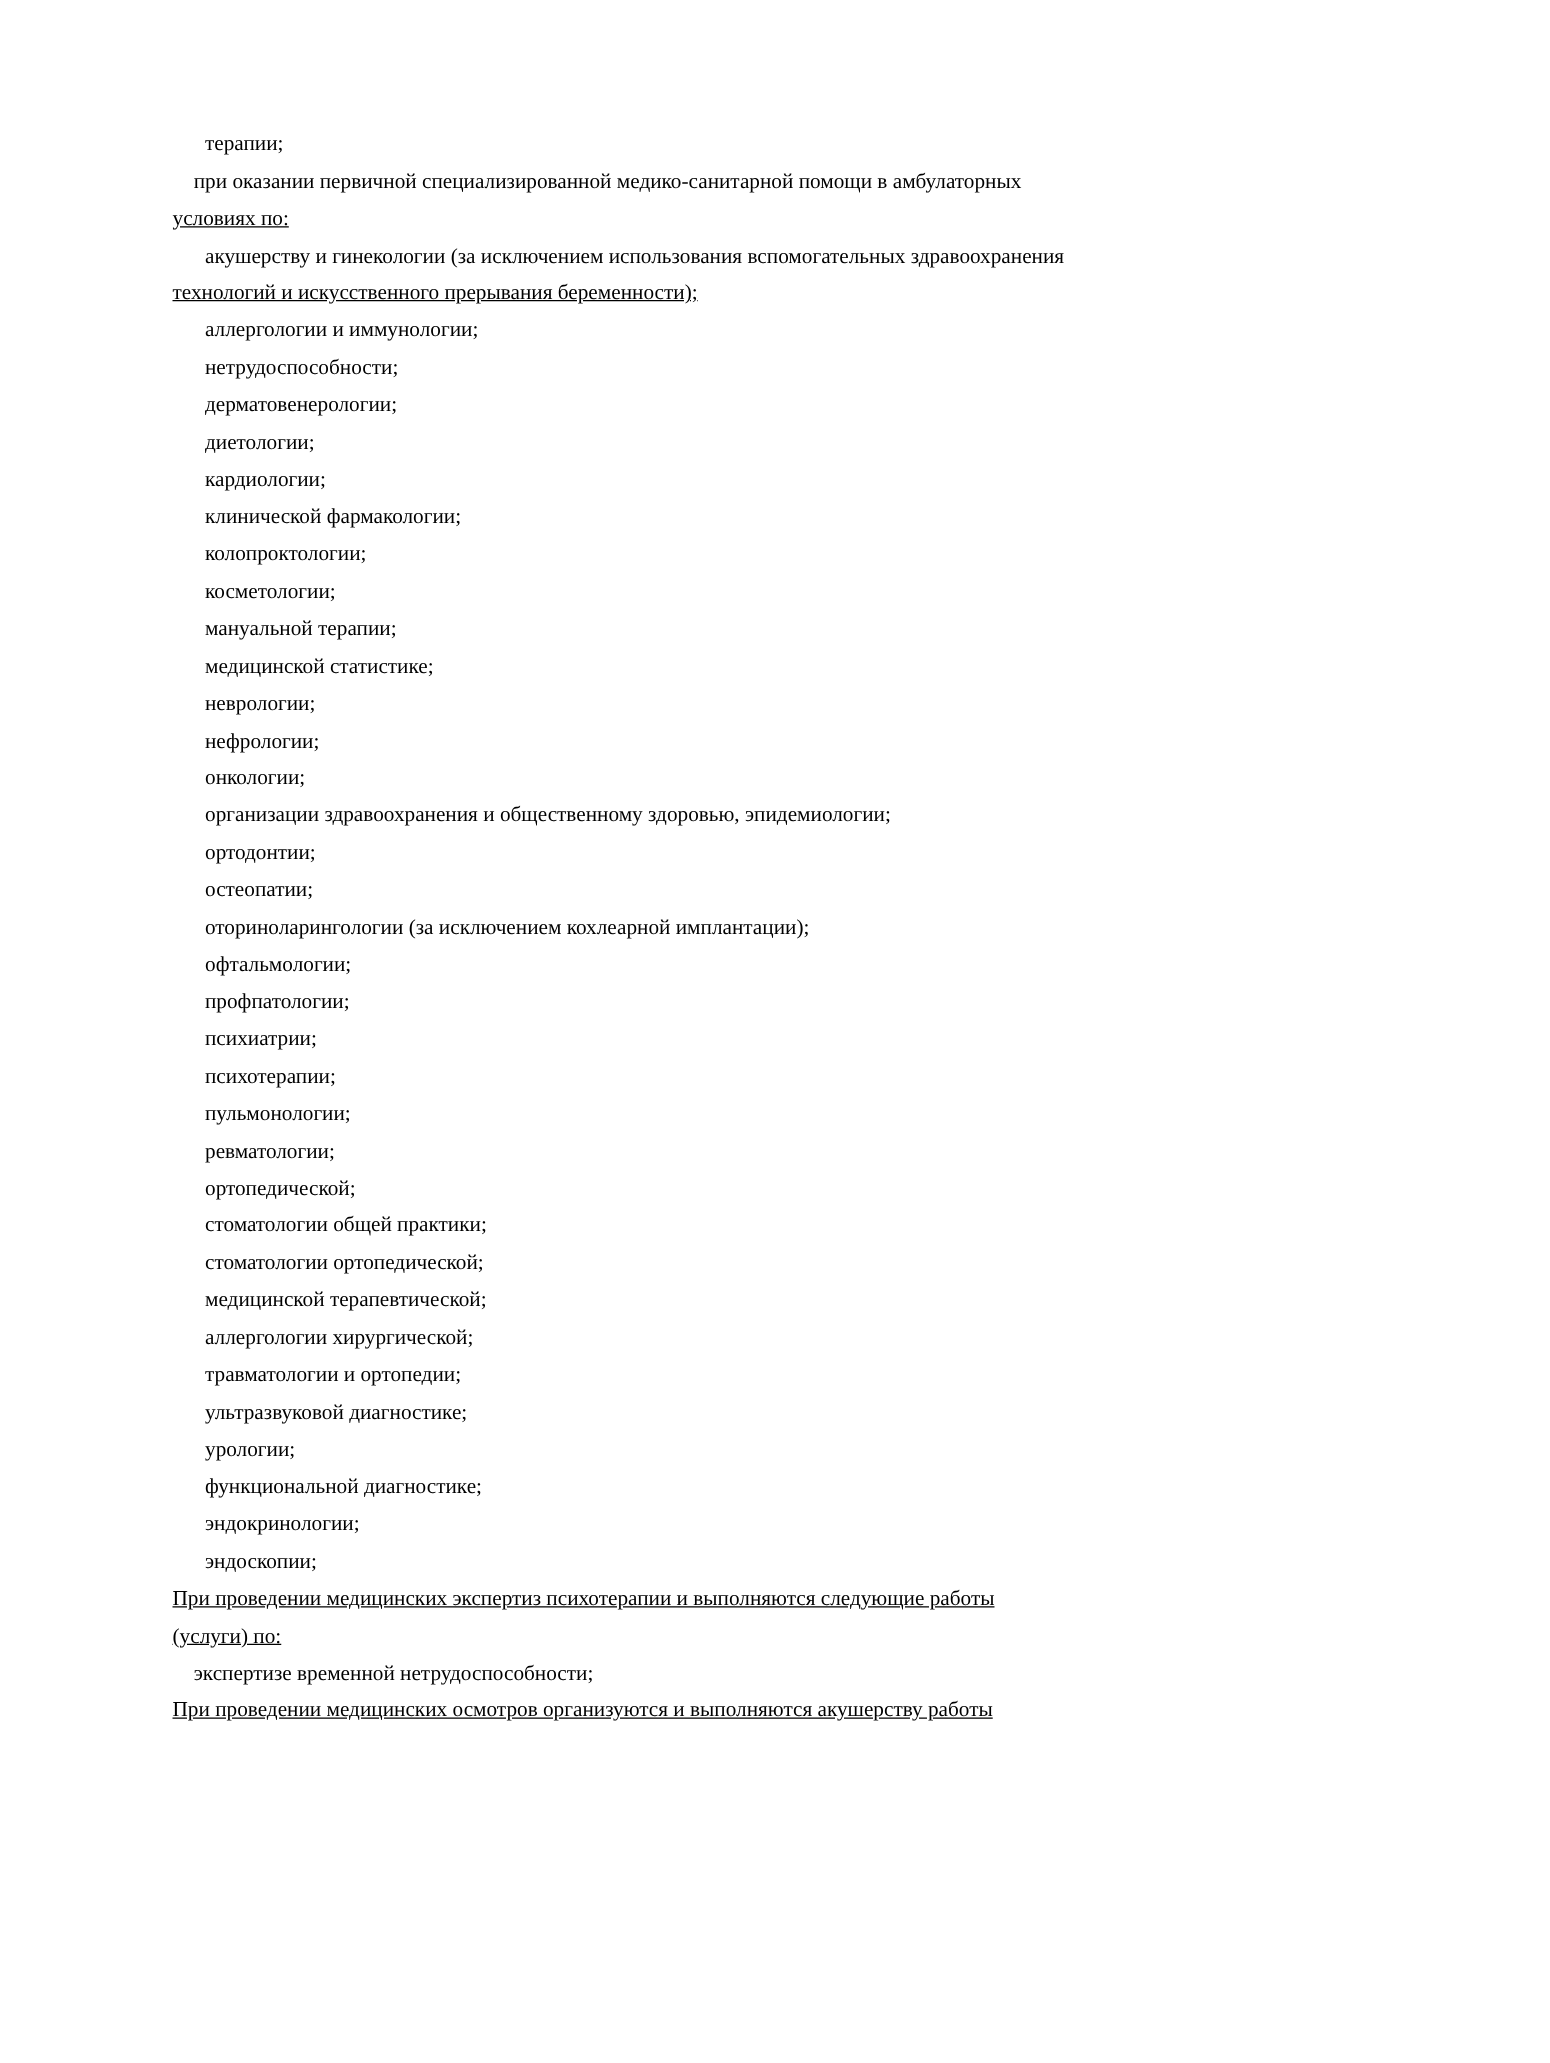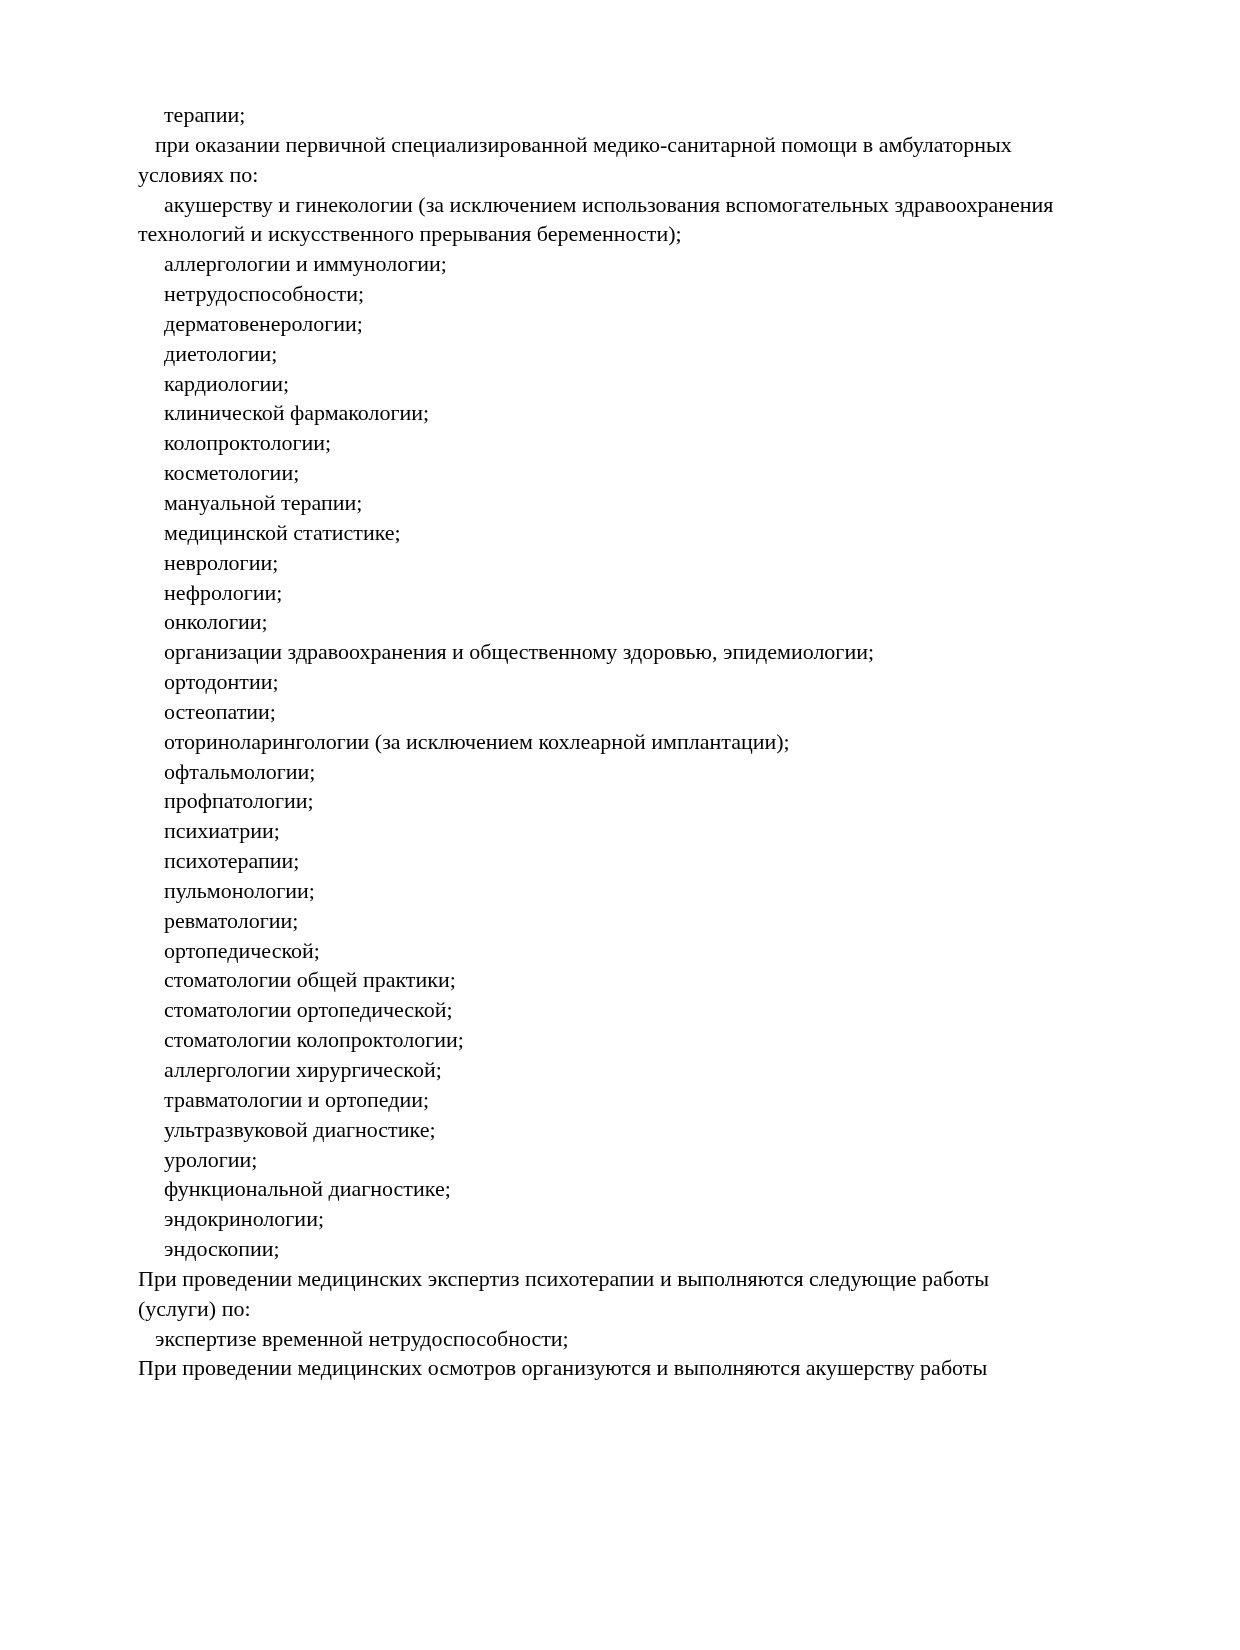--- a/index.html
+++ b/index.html
@@ -15,29 +15,29 @@
     width: 1240px;
     height: 1650px;
     background: var(--page-bg);
     overflow: hidden;
   }
   .page {
     width: 1240px;
     height: 1253px;
     padding: 100px 40px 0 138px;
     font-family: "Liberation Serif", "DejaVu Serif", serif;
-    font-size: 22px;
+    font-size: 17px;
     line-height: 29.85px;
     color: var(--text-color);
   }
   .line {
     white-space: pre;
     min-height: 29.85px;
   }
-  .indent-none { padding-left: 0; }
+  .indent-none { padding-left: 0; text-decoration: underline; }
   .indent-para { padding-left: 17px; }
   .indent-list { padding-left: 26px; }
 </style>
 </head>
 <body>
 
 <div class="page">
   <div id="text-block">
       <div class="line indent-list">терапии;</div>
       <div class="line indent-para">при оказании первичной специализированной медико-санитарной помощи в амбулаторных</div>
@@ -63,21 +63,21 @@
       <div class="line indent-list">оториноларингологии (за исключением кохлеарной имплантации);</div>
       <div class="line indent-list">офтальмологии;</div>
       <div class="line indent-list">профпатологии;</div>
       <div class="line indent-list">психиатрии;</div>
       <div class="line indent-list">психотерапии;</div>
       <div class="line indent-list">пульмонологии;</div>
       <div class="line indent-list">ревматологии;</div>
       <div class="line indent-list">ортопедической;</div>
       <div class="line indent-list">стоматологии общей практики;</div>
       <div class="line indent-list">стоматологии ортопедической;</div>
-      <div class="line indent-list">стоматологии колопроктологии;</div>
+      <div class="line indent-list">медицинской терапевтической;</div>
       <div class="line indent-list">аллергологии хирургической;</div>
       <div class="line indent-list">травматологии и ортопедии;</div>
       <div class="line indent-list">ультразвуковой диагностике;</div>
       <div class="line indent-list">урологии;</div>
       <div class="line indent-list">функциональной диагностике;</div>
       <div class="line indent-list">эндокринологии;</div>
       <div class="line indent-list">эндоскопии;</div>
       <div class="line indent-none">При проведении медицинских экспертиз психотерапии и выполняются следующие работы</div>
       <div class="line indent-none">(услуги) по:</div>
       <div class="line indent-para">экспертизе временной нетрудоспособности;</div>

